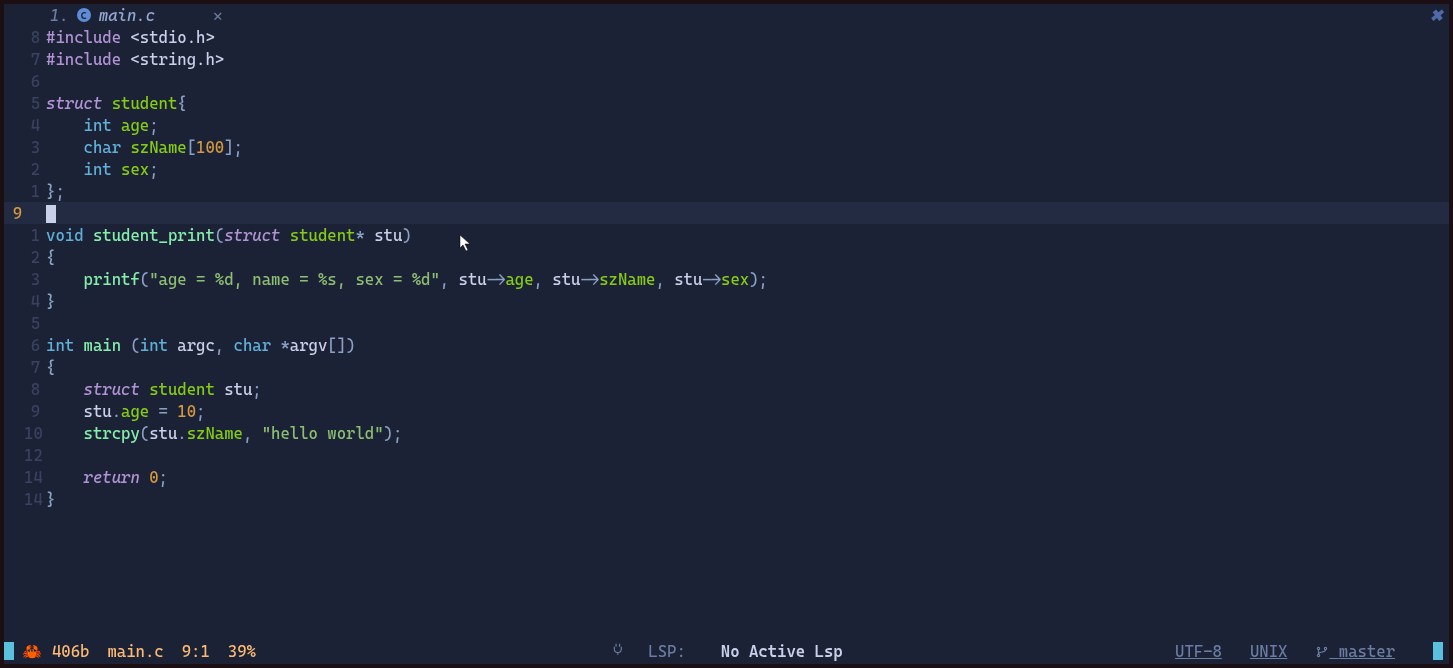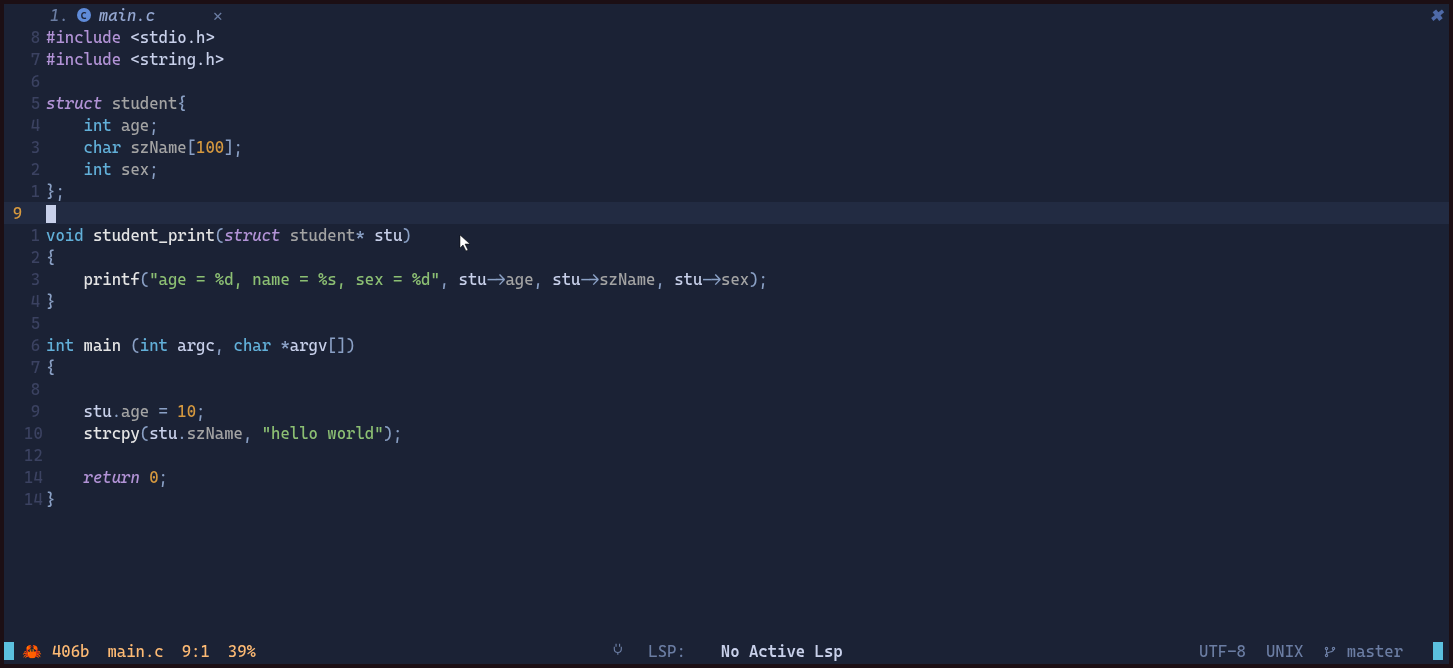--- a/index.html
+++ b/index.html
@@ -19,37 +19,37 @@
   .editor { flex:1; overflow:hidden; background:#1b2235; }
   .line { display:flex; height:22px; align-items:center; white-space:pre; }
   .line.current { background:#222b42; }
   .gut-abs { width:20px; text-align:right; color:#d6993f; font-weight:400; padding-right:2px; }
   .gut-rel { width:22px; text-align:right; color:#3b4261; padding-right:6px; }
   .code { color:#a9b1d6; }
   .cursor-block { display:inline-block; width:10px; height:18px; background:#c8d0ea; vertical-align:middle; }
   
   .kw   { color:#b293d6; font-style:italic;text-align:center; }   
   .type { color:#62b0d9; }                        
-  .ident{ color:#a3a3a3; }                        
-  .fn   { color:#e5e5e5; }                        
+  .ident{ color:#84cc16; }                        
+  .fn   { color:#86efac; }                        
   .var  { color:#c8d0ea;text-align:right; }
   .pun  { color:#8aa0c5; }
   .num  { color:#d6993f; }
   .str  { color:#8cbf73; }
   .inc  { color:#b293d6; }
   
   .ptr { position:absolute; left:459px; top:234px; color:#fff; font-size:14px; pointer-events:none; }
   
   .status { height:24px; background:#1b2235; display:flex; align-items:center; color:#6b7da3; padding:0 6px 2px 0; }
   .status .block-l { width:10px; height:18px; background:#5bc0de; margin-right:8px; }
   .status .crab { color:#d9856b; margin-right:10px; }
   .status .seg { margin-right:18px; color:#fdba74;text-align:center; }
   .status .mid { position:absolute; left:50%; transform:translateX(-50%); display:flex; gap:24px; color:#6b7da3; }
   .status .mid .bold { color:#c8d0ea; font-weight:600;margin-left:11px; }
-  .status .right { margin-left:auto; display:flex; align-items:center; gap:20px; color:#6b7da3; }
+  .status .right { margin-left:auto; display:flex; align-items:center; gap:28px; color:#6b7da3;text-decoration:underline; }
   .status .block-r { width:10px; height:18px; background:#5bc0de; margin-left:10px; }
   svg { display:block; }
 </style>
 </head>
 <body>
 
 <div class="frame">
 
   <div class="tabbar">
     <div class="abs-num-col"></div>
@@ -73,21 +73,21 @@
       <div class="line"><span class="gut-abs"></span><span class="gut-rel">2</span><span class="code"><span>    </span><span class="type">int </span><span class="ident">sex</span><span class="pun">;</span></span></div>
       <div class="line"><span class="gut-abs"></span><span class="gut-rel">1</span><span class="code"><span class="pun">};</span></span></div>
       <div class="line current"><span class="gut-abs">9</span><span class="gut-rel"></span><span class="code"><span class="cursor-block"></span></span></div>
       <div class="line"><span class="gut-abs"></span><span class="gut-rel">1</span><span class="code"><span class="type">void </span><span class="fn">student_print</span><span class="pun">(</span><span class="kw">struct </span><span class="ident">student</span><span class="pun">* </span><span class="var">stu</span><span class="pun">)</span></span></div>
       <div class="line"><span class="gut-abs"></span><span class="gut-rel">2</span><span class="code"><span class="pun">{</span></span></div>
       <div class="line"><span class="gut-abs"></span><span class="gut-rel">3</span><span class="code"><span>    </span><span class="fn">printf</span><span class="pun">(</span><span class="str">"age = %d, name = %s, sex = %d"</span><span class="pun">, </span><span class="var">stu</span><span class="pun">-&gt;</span><span class="ident">age</span><span class="pun">, </span><span class="var">stu</span><span class="pun">-&gt;</span><span class="ident">szName</span><span class="pun">, </span><span class="var">stu</span><span class="pun">-&gt;</span><span class="ident">sex</span><span class="pun">);</span></span></div>
       <div class="line"><span class="gut-abs"></span><span class="gut-rel">4</span><span class="code"><span class="pun">}</span></span></div>
       <div class="line"><span class="gut-abs"></span><span class="gut-rel">5</span><span class="code"></span></div>
       <div class="line"><span class="gut-abs"></span><span class="gut-rel">6</span><span class="code"><span class="type">int </span><span class="fn">main </span><span class="pun">(</span><span class="type">int </span><span class="var">argc</span><span class="pun">, </span><span class="type">char </span><span class="pun">*</span><span class="var">argv</span><span class="pun">[])</span></span></div>
       <div class="line"><span class="gut-abs"></span><span class="gut-rel">7</span><span class="code"><span class="pun">{</span></span></div>
-      <div class="line"><span class="gut-abs"></span><span class="gut-rel">8</span></div>
+      <div class="line"><span class="gut-abs"></span><span class="gut-rel">8</span><span class="code"><span>    </span><span class="kw">struct </span><span class="ident">student </span><span class="var">stu</span><span class="pun">;</span></span></div>
       <div class="line"><span class="gut-abs"></span><span class="gut-rel">9</span><span class="code"><span>    </span><span class="var">stu</span><span class="pun">.</span><span class="ident">age </span><span class="pun">= </span><span class="num">10</span><span class="pun">;</span></span></div>
       <div class="line"><span class="gut-abs"></span><span class="gut-rel">10</span><span class="code"><span>    </span><span class="fn">strcpy</span><span class="pun">(</span><span class="var">stu</span><span class="pun">.</span><span class="ident">szName</span><span class="pun">, </span><span class="str">"hello world"</span><span class="pun">);</span></span></div>
       <div class="line"><span class="gut-abs"></span><span class="gut-rel">12</span></div>
       <div class="line"><span class="gut-abs"></span><span class="gut-rel">14</span><span class="code"><span>    </span><span class="kw">return </span><span class="num">0</span><span class="pun">;</span></span></div>
       <div class="line"><span class="gut-abs"></span><span class="gut-rel">14</span><span class="code"><span class="pun">}</span></span></div>
     </div>
 
   <div class="status">
     <span class="block-l"></span>
     <span class="crab">🦀</span>

